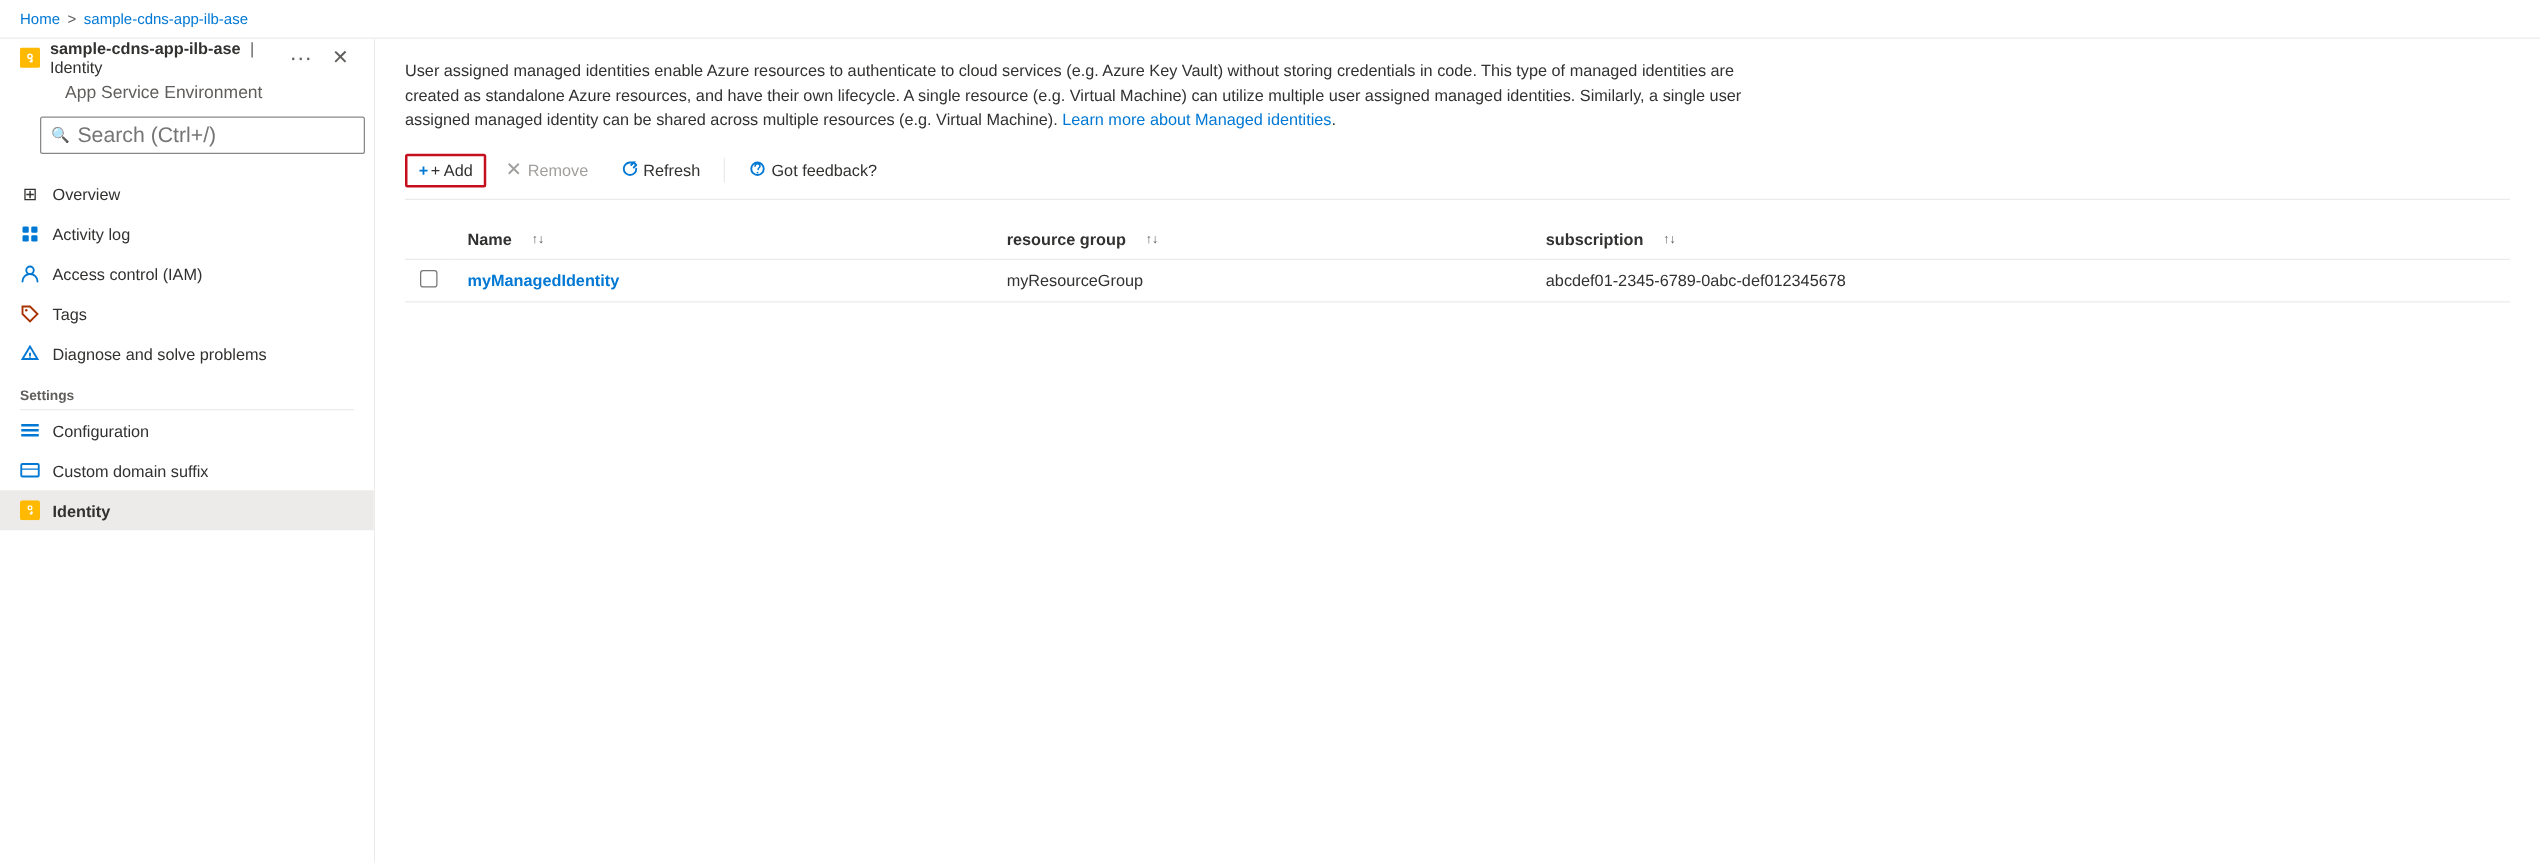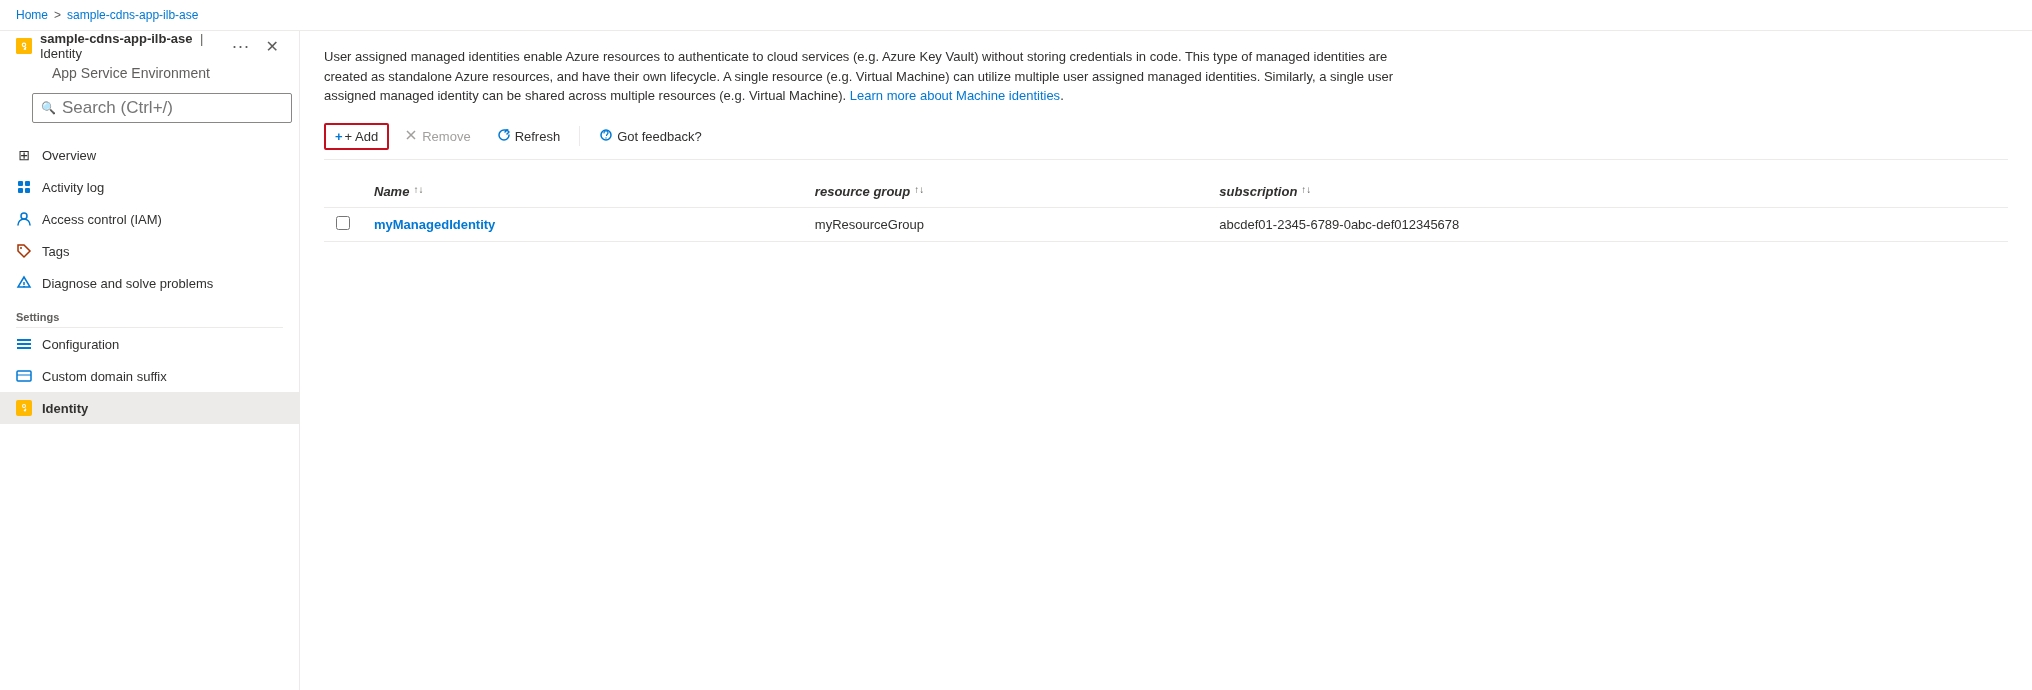--- a/index.html
+++ b/index.html
@@ -47,21 +47,21 @@
     .toolbar { display: flex; align-items: center; gap: 4px; margin-bottom: 16px; border-bottom: 1px solid #edebe9; padding-bottom: 8px; }
     .toolbar-btn { display: flex; align-items: center; gap: 4px; padding: 5px 10px; background: none; border: 1px solid transparent; cursor: pointer; font-size: 13px; color: #323130; border-radius: 2px; }
     .toolbar-btn.add-btn { border: 2px solid #c50f1f; padding: 4px 9px; }
     .toolbar-btn.disabled { color: #a19f9d; cursor: default; }
     .toolbar-sep { width: 1px; height: 20px; background: #edebe9; margin: 0 4px; }
 
     
     .data-table { width: 100%; border-collapse: collapse; }
     .data-table th { text-align: left; padding: 8px 12px; font-size: 13px; font-weight: 600; color: #323130; border-bottom: 1px solid #edebe9; white-space: nowrap; }
     .data-table td { padding: 8px 12px; font-size: 13px; color: #323130; border-bottom: 1px solid #edebe9; }
-    .col-sort { display: inline-flex; gap: 4px; cursor: pointer; font-style: italic; }
+    .col-sort { display: inline-flex; align-items: center; gap: 16px; cursor: pointer; }
     .sort-icon { font-size: 10px; color: #605e5c; }
     .link-cell { color: #0078d4; text-decoration: none; cursor: pointer; font-weight: bold; }
 
     .checkbox-cell { width: 32px; }
     .row-checkbox { width: 14px; height: 14px; cursor: pointer; }
 
     
     .key-icon-svg { width: 28px; height: 28px; }
   </style>
 </head>
@@ -187,21 +187,21 @@
       </div>
     </div>
 
     <div class="content">
 
 
       <div class="tab-content">
 
         <p class="description-text">
           <span>User assigned managed identities enable Azure resources to authenticate to cloud services (e.g. Azure Key Vault) without storing credentials in code. This type of managed identities are created as standalone Azure resources, and have their own lifecycle. A single resource (e.g. Virtual Machine) can utilize multiple user assigned managed identities. Similarly, a single user assigned managed identity can be shared across multiple resources (e.g. Virtual Machine).</span>
-          <a href="#"> <span>Learn more about Machine identities</span></a>.
+          <a href="#"> <span>Learn more about Managed identities</span></a>.
         </p>
 
         <div class="toolbar">
           <button class="toolbar-btn add-btn">
             <span style="color: #0078d4; font-weight: bold;">+</span>
             <span style="margin-left: -2px;">+ Add</span>
           </button>
           <button class="toolbar-btn disabled">
             <span>
               <svg width="14" height="14" viewBox="0 0 14 14" fill="none">

